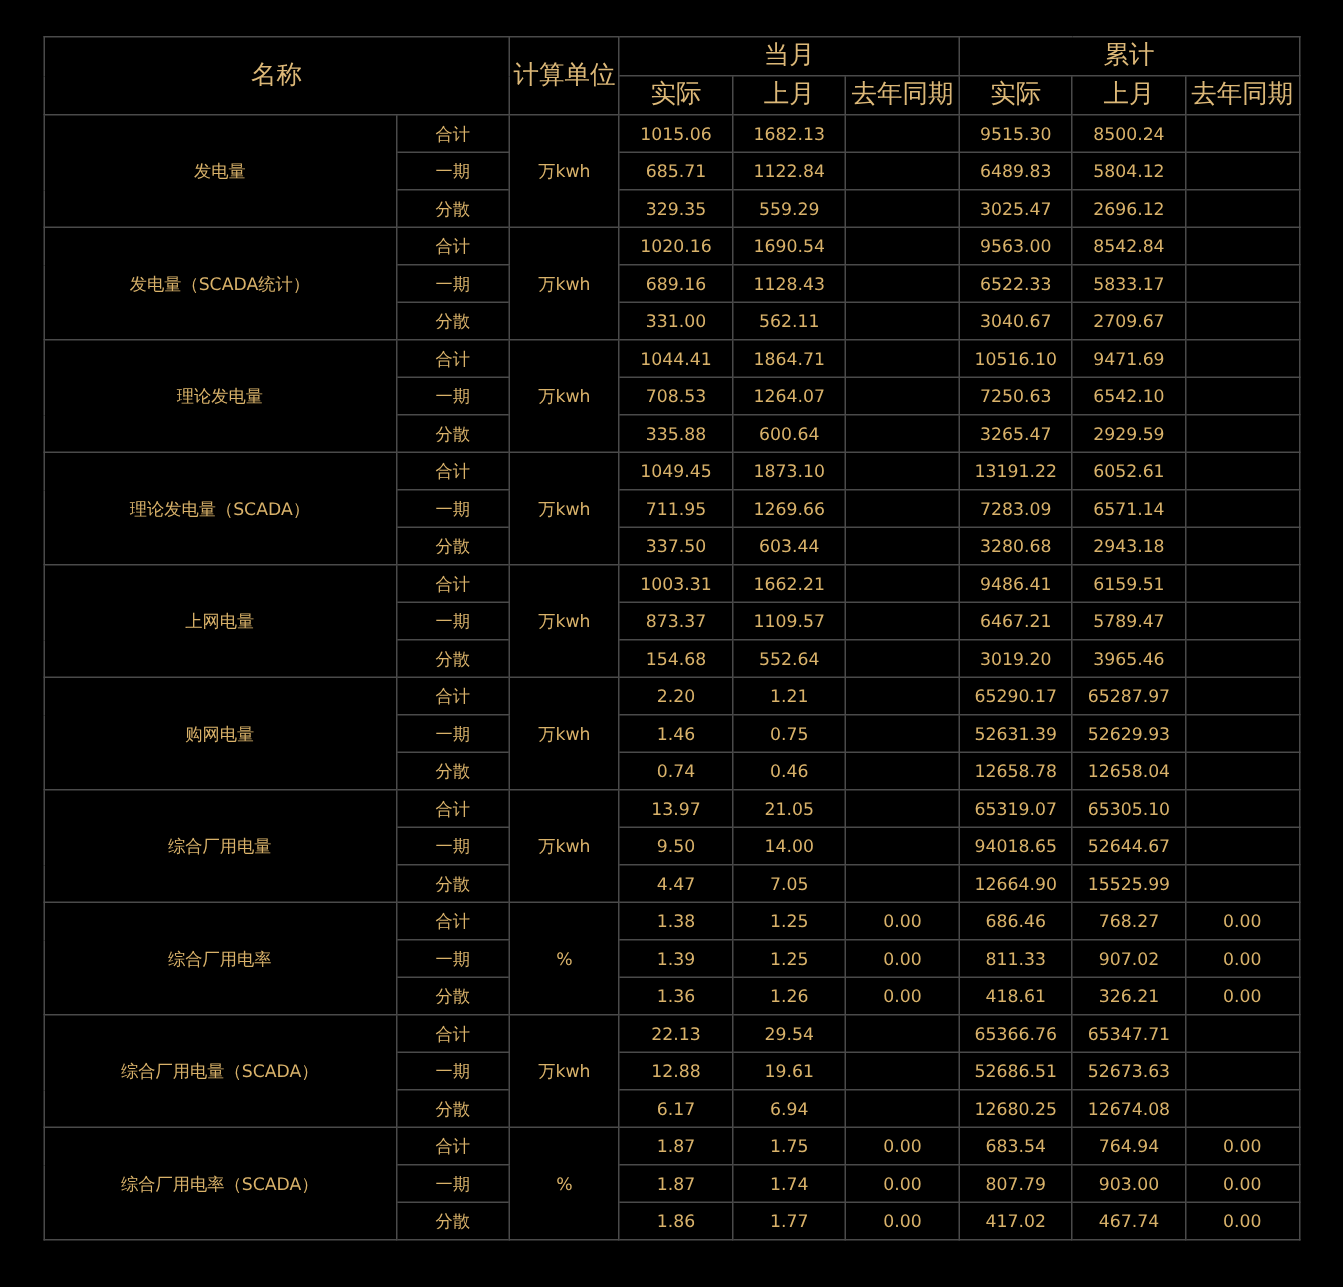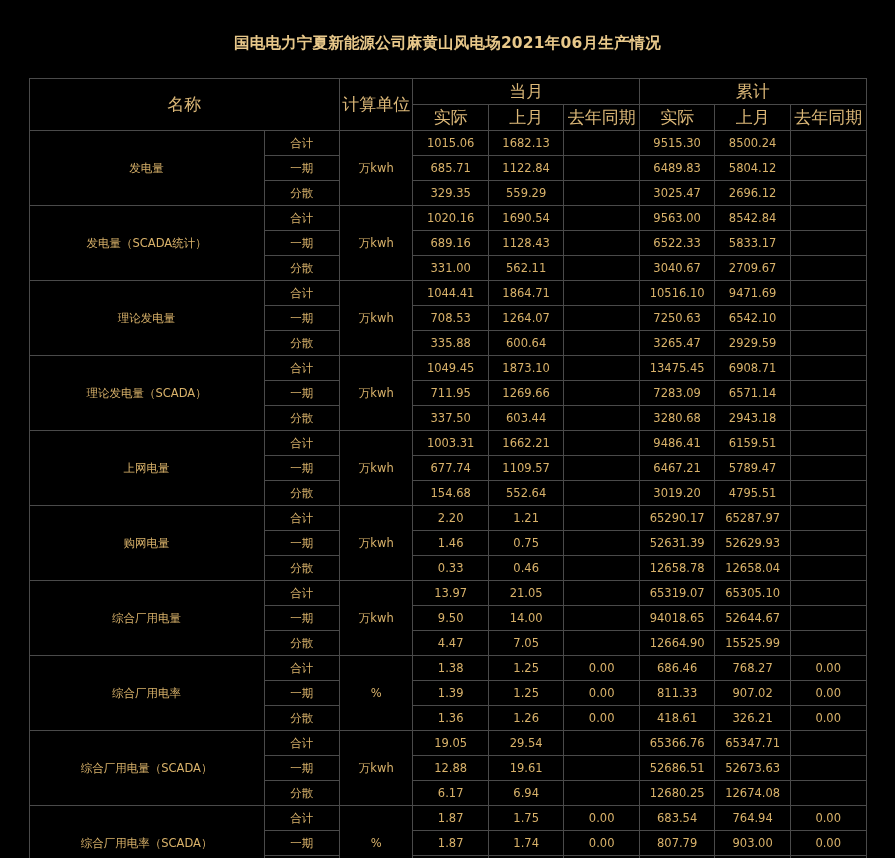--- a/index.html
+++ b/index.html
@@ -63,21 +63,20 @@
   .col-val   { width: 70px; }
   .name-cell { font-size: 12px; color: #dcb878; }
   .num { font-variant-numeric: tabular-nums; }
   .hdr-tall { height: 50px; line-height: 50px; }
 </style>
 </head>
 <body>
 
 <div class="page">
 
-  <div class="title">国电电力宁夏新能源公司麻黄山风电场2021年06月生产情况</div>
 
   <div class="table-wrap">
     <table class="report">
       <colgroup>
         <col class="col-name">
           <col class="col-sub">
           <col class="col-unit">
         <col class="col-val">
           <col class="col-val">
           <col class="col-val">
@@ -189,22 +188,22 @@
             <td class="num">2929.59</td>
             <td class="num"></td>
           </tr>
           <tr>
             <td class="name-cell" rowspan="3">理论发电量（SCADA）</td>
             <td>合计</td>
             <td rowspan="3">万kwh</td>
             <td class="num">1049.45</td>
             <td class="num">1873.10</td>
             <td class="num"></td>
-            <td class="num">13475.45</td>
-            <td class="num">6908.71</td>
+            <td class="num">13191.22</td>
+            <td class="num">6052.61</td>
             <td class="num"></td>
           </tr>
           <tr>
             <td>一期</td>
             <td class="num">711.95</td>
             <td class="num">1269.66</td>
             <td class="num"></td>
             <td class="num">7283.09</td>
             <td class="num">6571.14</td>
             <td class="num"></td>
@@ -224,34 +223,34 @@
             <td rowspan="3">万kwh</td>
             <td class="num">1003.31</td>
             <td class="num">1662.21</td>
             <td class="num"></td>
             <td class="num">9486.41</td>
             <td class="num">6159.51</td>
             <td class="num"></td>
           </tr>
           <tr>
             <td>一期</td>
-            <td class="num">677.74</td>
+            <td class="num">873.37</td>
             <td class="num">1109.57</td>
             <td class="num"></td>
             <td class="num">6467.21</td>
             <td class="num">5789.47</td>
             <td class="num"></td>
           </tr>
           <tr>
             <td>分散</td>
             <td class="num">154.68</td>
             <td class="num">552.64</td>
             <td class="num"></td>
             <td class="num">3019.20</td>
-            <td class="num">4795.51</td>
+            <td class="num">3965.46</td>
             <td class="num"></td>
           </tr>
           <tr>
             <td class="name-cell" rowspan="3">购网电量</td>
             <td>合计</td>
             <td rowspan="3">万kwh</td>
             <td class="num">2.20</td>
             <td class="num">1.21</td>
             <td class="num"></td>
             <td class="num">65290.17</td>
@@ -262,21 +261,21 @@
             <td>一期</td>
             <td class="num">1.46</td>
             <td class="num">0.75</td>
             <td class="num"></td>
             <td class="num">52631.39</td>
             <td class="num">52629.93</td>
             <td class="num"></td>
           </tr>
           <tr>
             <td>分散</td>
-            <td class="num">0.33</td>
+            <td class="num">0.74</td>
             <td class="num">0.46</td>
             <td class="num"></td>
             <td class="num">12658.78</td>
             <td class="num">12658.04</td>
             <td class="num"></td>
           </tr>
           <tr>
             <td class="name-cell" rowspan="3">综合厂用电量</td>
             <td>合计</td>
             <td rowspan="3">万kwh</td>
@@ -331,21 +330,21 @@
             <td class="num">1.26</td>
             <td class="num">0.00</td>
             <td class="num">418.61</td>
             <td class="num">326.21</td>
             <td class="num">0.00</td>
           </tr>
           <tr>
             <td class="name-cell" rowspan="3">综合厂用电量（SCADA）</td>
             <td>合计</td>
             <td rowspan="3">万kwh</td>
-            <td class="num">19.05</td>
+            <td class="num">22.13</td>
             <td class="num">29.54</td>
             <td class="num"></td>
             <td class="num">65366.76</td>
             <td class="num">65347.71</td>
             <td class="num"></td>
           </tr>
           <tr>
             <td>一期</td>
             <td class="num">12.88</td>
             <td class="num">19.61</td>

